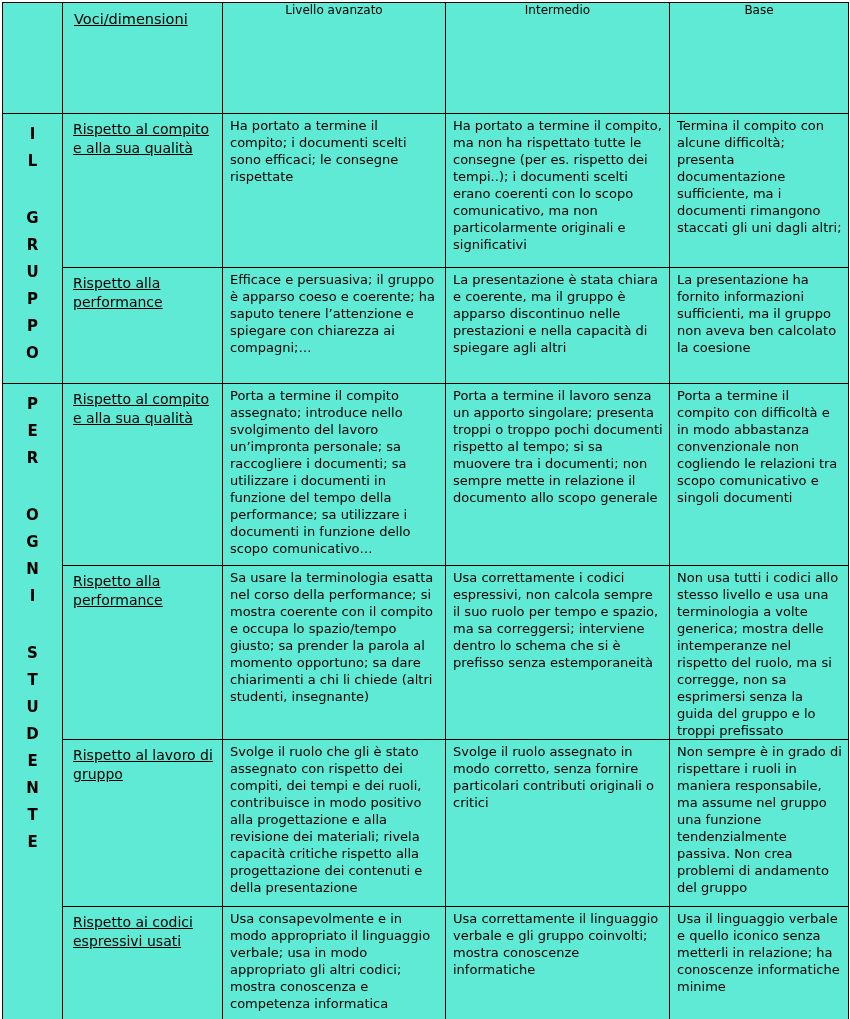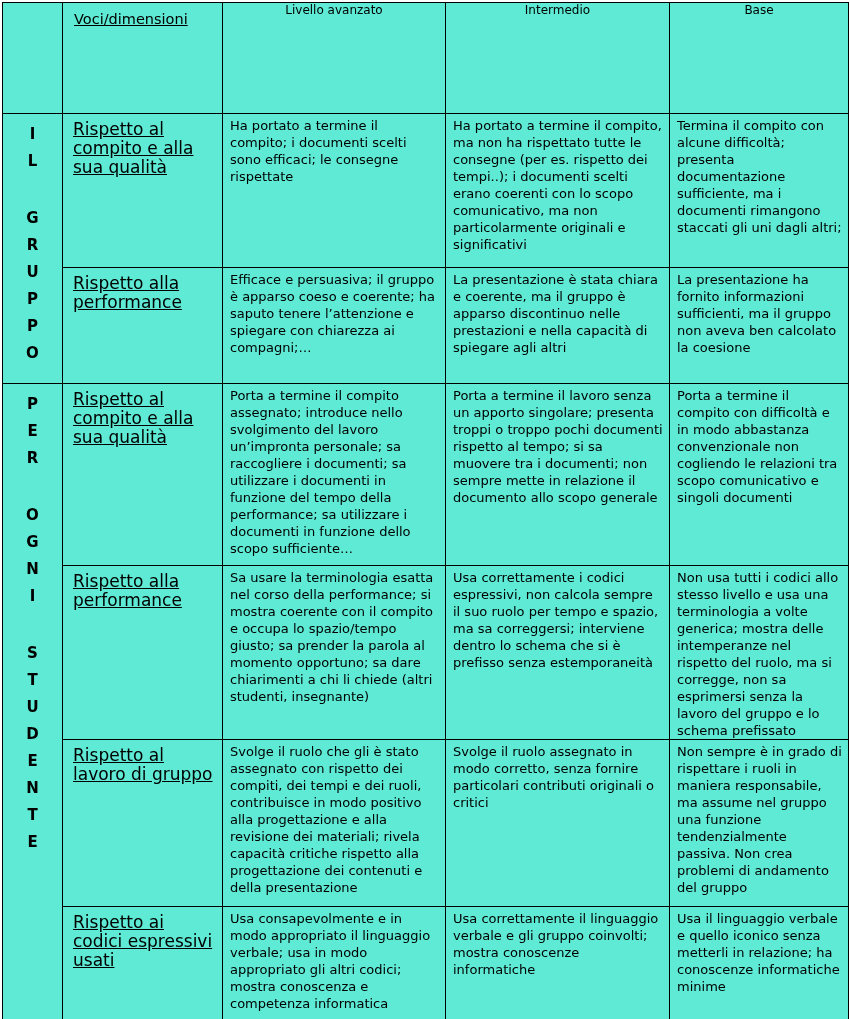--- a/index.html
+++ b/index.html
@@ -55,21 +55,21 @@
     font-size: 15px;
     text-align: center;
   }
   .v-gap {
     display: block;
     height: 30px;
   }
   
   td.dim-cell {
     padding: 6px 6px 0 10px;
-    font-size: 17px;
+    font-size: 14px;
     line-height: 19px;
   }
   td.dim-cell .dim-label {
     text-decoration: underline;
   }
   
   td.desc-cell {
     padding: 3px 6px 0 7px;
     font-size: 13px;
     line-height: 17px;
@@ -155,31 +155,31 @@
           <span class="v-letter">U</span>
           <span class="v-letter">D</span>
           <span class="v-letter">E</span>
           <span class="v-letter">N</span>
           <span class="v-letter">T</span>
           <span class="v-letter">E</span>
         </td>
     <td class="dim-cell">
       <span class="dim-label">Rispetto al compito e alla sua qualità</span>
     </td>
-    <td class="desc-cell">Porta a termine il compito assegnato; introduce nello svolgimento del lavoro un’impronta personale; sa raccogliere i documenti; sa utilizzare i  documenti in funzione del tempo della performance; sa utilizzare i documenti in funzione dello scopo sufficiente…</td>
+    <td class="desc-cell">Porta a termine il compito assegnato; introduce nello svolgimento del lavoro un’impronta personale; sa raccogliere i documenti; sa utilizzare i  documenti in funzione del tempo della performance; sa utilizzare i documenti in funzione dello scopo comunicativo…</td>
     <td class="desc-cell">Porta a termine il lavoro senza un apporto singolare; presenta troppi o troppo pochi documenti rispetto al tempo; si sa muovere tra i documenti; non sempre mette in relazione il documento allo scopo generale</td>
     <td class="desc-cell">Porta a termine il compito con difficoltà e in modo abbastanza convenzionale non cogliendo le relazioni tra scopo comunicativo e singoli documenti</td>
   </tr>
   <tr class="row-s2">
     <td class="dim-cell">
       <span class="dim-label">Rispetto alla performance</span>
     </td>
     <td class="desc-cell">Sa usare la terminologia esatta nel corso della performance; si mostra coerente con il compito e occupa lo spazio/tempo giusto; sa prender la parola al momento opportuno; sa dare chiarimenti a chi li chiede (altri studenti, insegnante)</td>
     <td class="desc-cell">Usa correttamente i codici espressivi, non calcola sempre il suo ruolo per tempo e spazio, ma sa correggersi; interviene dentro lo schema che si è prefisso senza estemporaneità</td>
-    <td class="desc-cell">Non usa tutti i codici allo stesso livello e usa una terminologia a volte generica; mostra delle intemperanze nel rispetto del ruolo, ma si corregge, non sa esprimersi senza la lavoro del gruppo e lo schema prefissato</td>
+    <td class="desc-cell">Non usa tutti i codici allo stesso livello e usa una terminologia a volte generica; mostra delle intemperanze nel rispetto del ruolo, ma si corregge, non sa esprimersi senza la guida del gruppo e lo troppi prefissato</td>
   </tr>
   <tr class="row-s3">
     <td class="dim-cell">
       <span class="dim-label">Rispetto al lavoro di gruppo</span>
     </td>
     <td class="desc-cell">Svolge il ruolo che gli è stato assegnato con rispetto dei compiti, dei tempi e dei ruoli, contribuisce in modo positivo alla progettazione e alla revisione dei materiali; rivela capacità critiche rispetto alla progettazione dei contenuti e della presentazione</td>
     <td class="desc-cell">Svolge il ruolo assegnato in modo corretto, senza fornire particolari contributi originali o critici</td>
     <td class="desc-cell">Non sempre è in grado di rispettare i ruoli in maniera responsabile, ma assume nel gruppo una funzione tendenzialmente passiva. Non crea problemi di andamento del gruppo</td>
   </tr>
   <tr class="row-s4">

